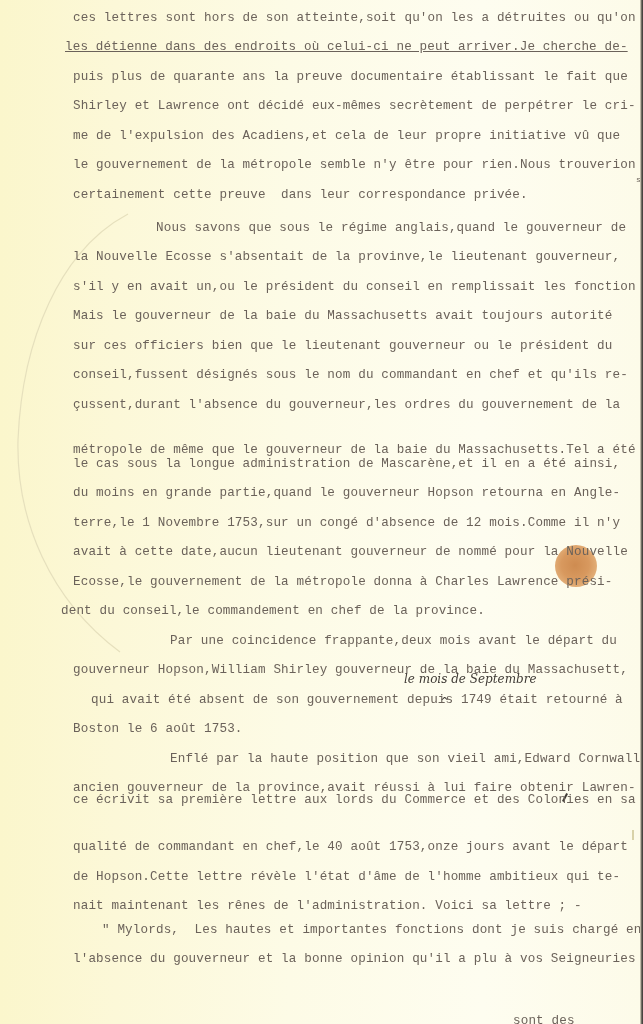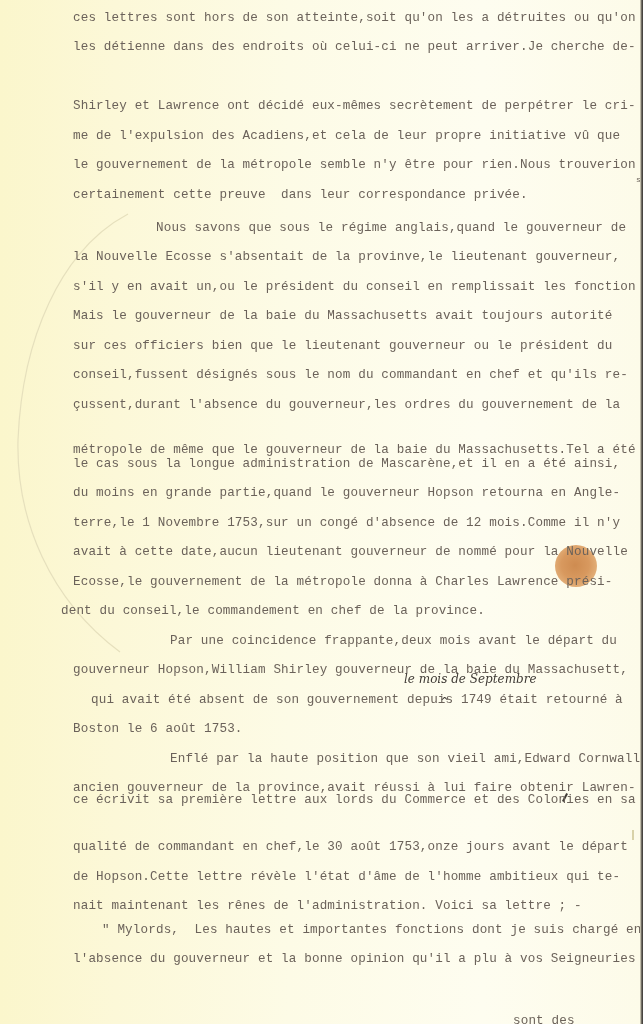--- a/index.html
+++ b/index.html
@@ -83,21 +83,22 @@
 
 <div class="page">
 
   <svg class="fold-curve" width="643" height="1024">
     <path d="M 128 214 C 60 250, 22 340, 18 440 C 16 520, 50 600, 120 652" fill="none" stroke="#e6e0bd" stroke-width="1.2"></path>
   </svg>
 
   <div class="stain"></div>
 
   <div class="line" style="left:73px; top:10px;">ces lettres sont hors de son atteinte,soit qu'on les a détruites ou qu'on</div>
-  <div class="line" style="left:73px; top:39px;">les détienne dans des endroits où celui-ci ne peut arriver.Je cherche de-</div>
+  <div class="line" style="left:65px; top:39px;text-decoration:underline;">les détienne dans des endroits où celui-ci ne peut arriver.Je cherche de-</div>
+  <div class="line" style="left:73px; top:69px;">puis plus de quarante ans la preuve documentaire établissant le fait que</div>
   <div class="line" style="left:73px; top:98px;">Shirley et Lawrence ont décidé eux-mêmes secrètement de perpétrer le cri-</div>
   <div class="line" style="left:73px; top:128px;">me de l'expulsion des Acadiens,et cela de leur propre initiative vû que</div>
   <div class="line" style="left:73px; top:157px;">le gouvernement de la métropole semble n'y être pour rien.Nous trouverion</div>
   <div class="line" style="left:636px; top:172px; font-size:8px;">s</div>
   <div class="line" style="left:73px; top:187px;">certainement cette preuve  dans leur correspondance privée.</div>
 
   <div class="line" style="left:156px; top:220px;">Nous savons que sous le régime anglais,quand le gouverneur de</div>
   <div class="line" style="left:73px; top:249px;">la Nouvelle Ecosse s'absentait de la provinve,le lieutenant gouverneur,</div>
   <div class="line" style="left:73px; top:279px;">s'il y en avait un,ou le président du conseil en remplissait les fonction</div>
   <div class="line" style="left:73px; top:308px;">Mais le gouverneur de la baie du Massachusetts avait toujours autorité</div>
@@ -118,21 +119,21 @@
   <div class="handwritten" style="left:404px; top:672px;">le mois de Septembre</div>
   <div class="caret" style="left:440px; top:695px;">^</div>
 
   <div class="line" style="left:91px; top:692px;">qui avait été absent de son gouvernement depuis 1749 était retourné à</div>
   <div class="line" style="left:73px; top:721px;">Boston le 6 août 1753.</div>
 
   <div class="line" style="left:170px; top:751px;">Enflé par la haute position que son vieil ami,Edward Cornwallis</div>
   <div class="line" style="left:73px; top:780px;">ancien gouverneur de la province,avait réussi à lui faire obtenir Lawren-</div>
   <div class="comma-mark" style="left:564px; top:793px;"></div>
   <div class="line" style="left:73px; top:792px;text-align:center;">ce écrivit sa première lettre aux lords du Commerce et des Colonies en sa</div>
-  <div class="line" style="left:73px; top:839px;">qualité de commandant en chef,le 30 août 1753,onze jours avant le départ</div>
+  <div class="line" style="left:73px; top:839px;">qualité de commandant en chef,le 40 août 1753,onze jours avant le départ</div>
   <div class="line" style="left:73px; top:869px;">de Hopson.Cette lettre révèle l'état d'âme de l'homme ambitieux qui te-</div>
   <div class="line" style="left:73px; top:898px;">nait maintenant les rênes de l'administration. Voici sa lettre ; -</div>
 
   <div class="line" style="left:102px; top:922px;">" Mylords,  Les hautes et importantes fonctions dont je suis chargé en</div>
   <div class="line" style="left:73px; top:951px;">l'absence du gouverneur et la bonne opinion qu'il a plu à vos Seigneuries</div>
   <div class="line" style="left:513px; top:1013px;">sont des</div>
 
   <div class="page-mark" style="left:632px; top:830px;"></div>
 
   <div class="edge-right"></div>

